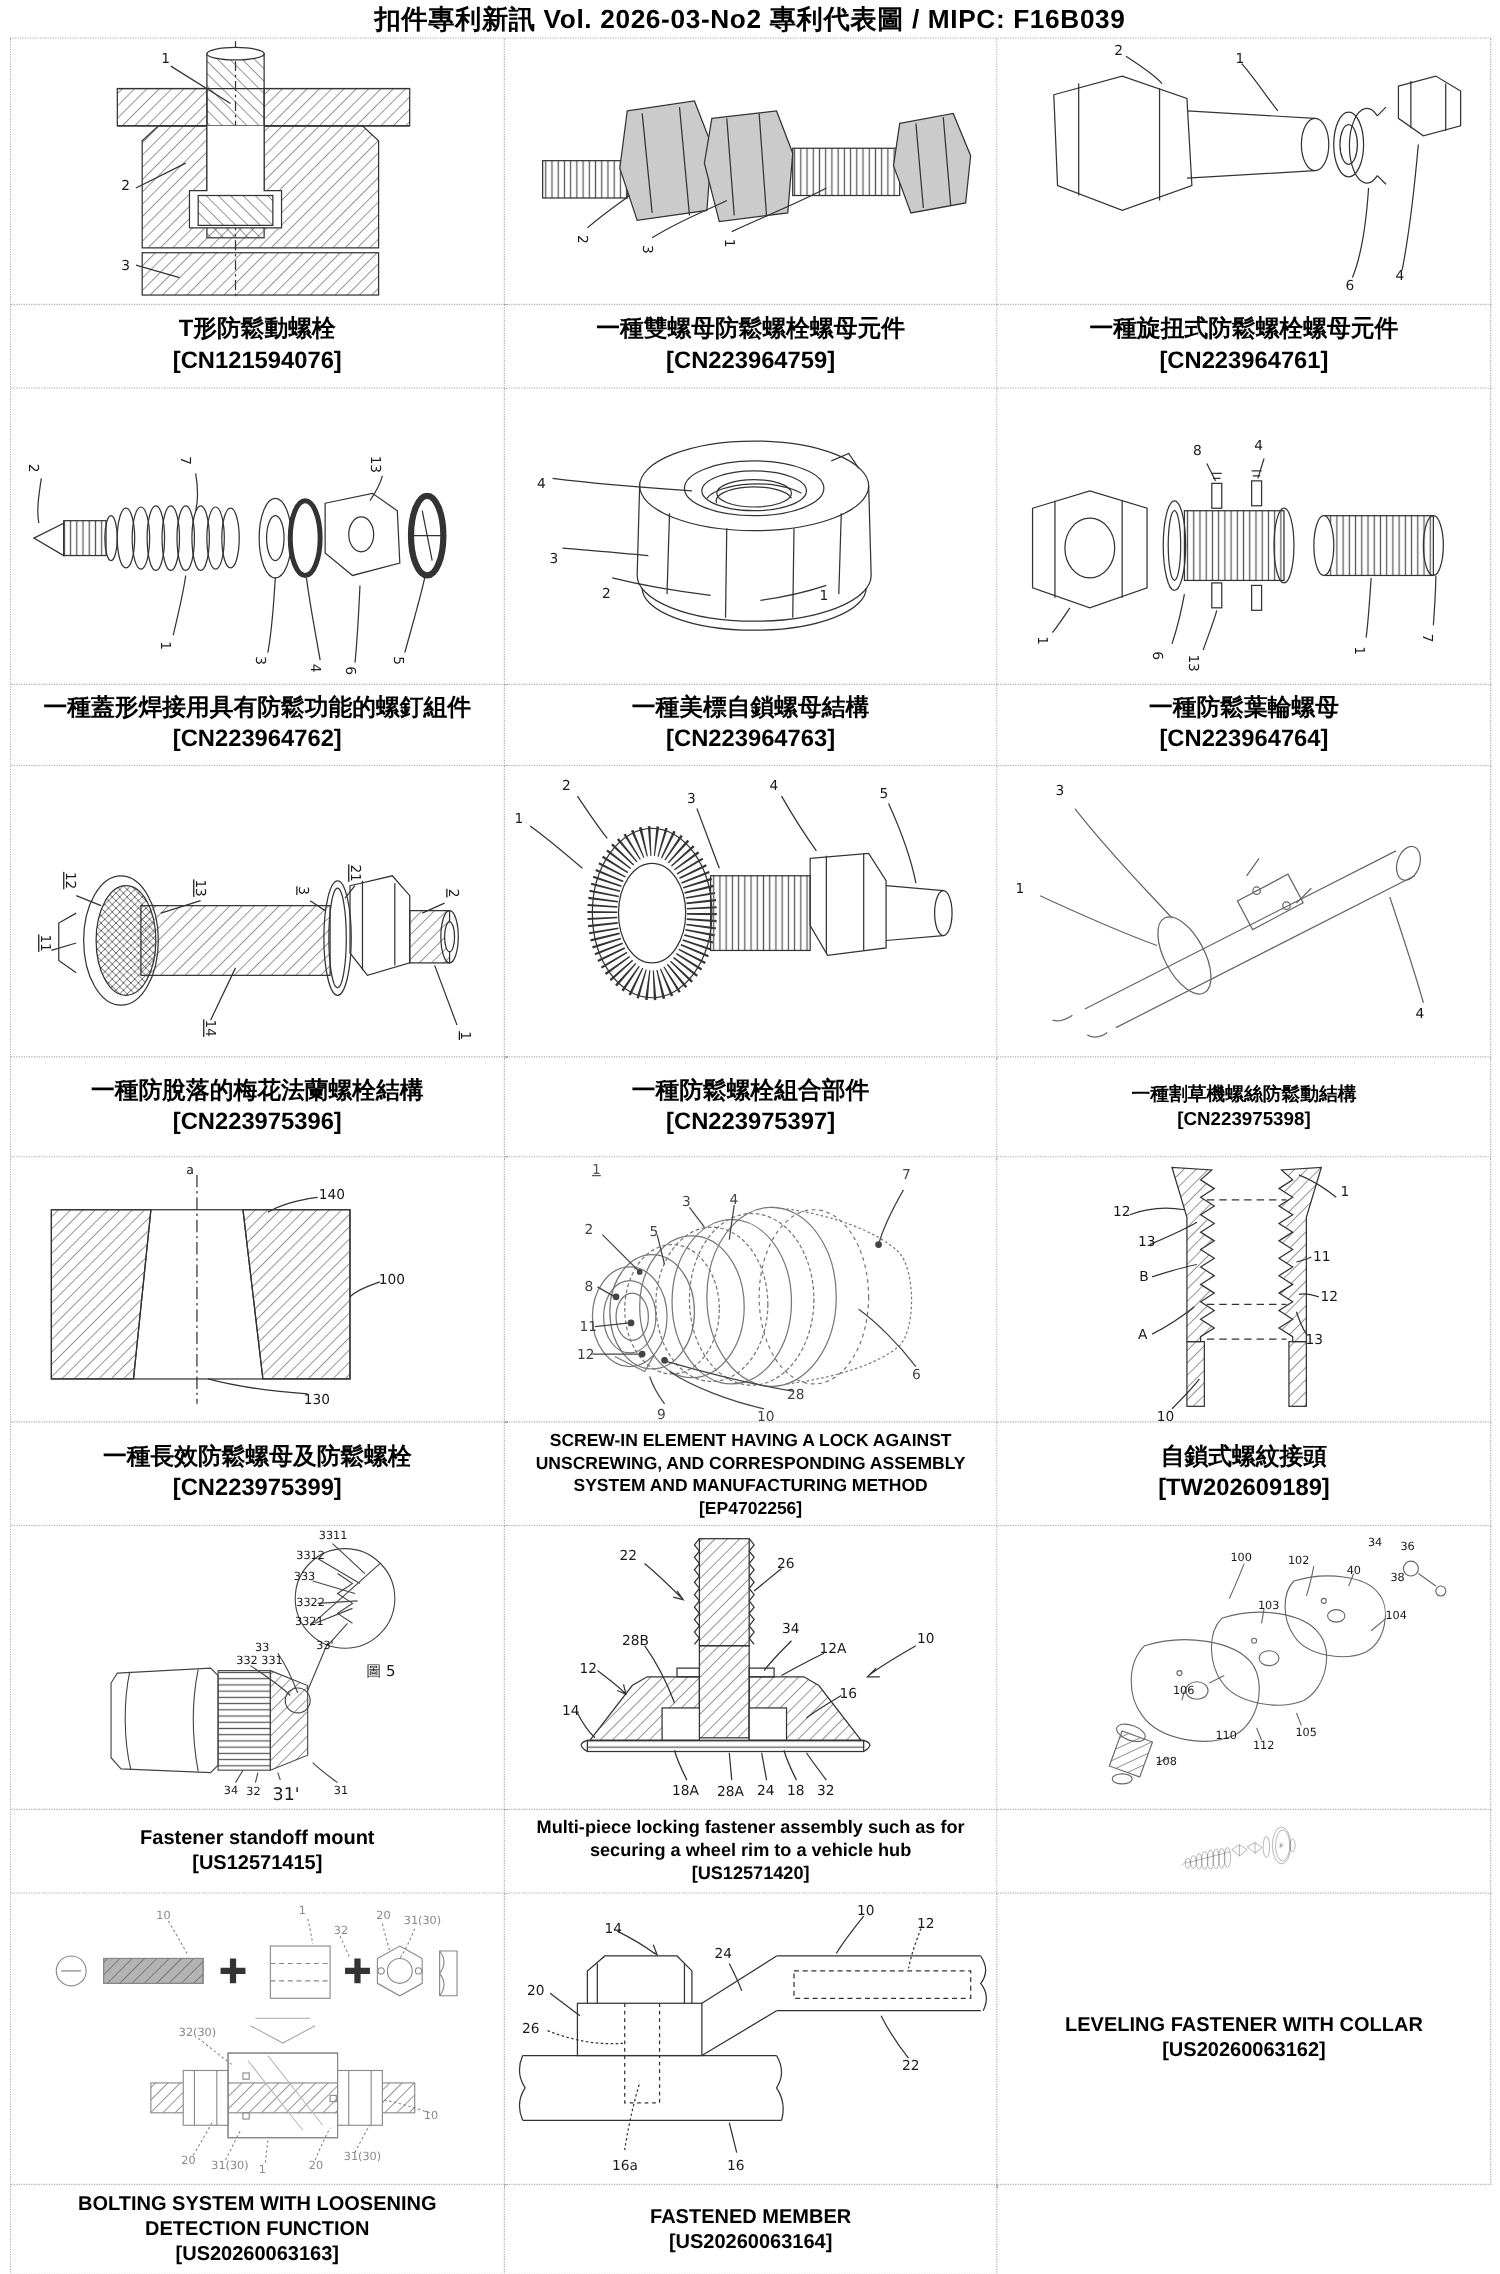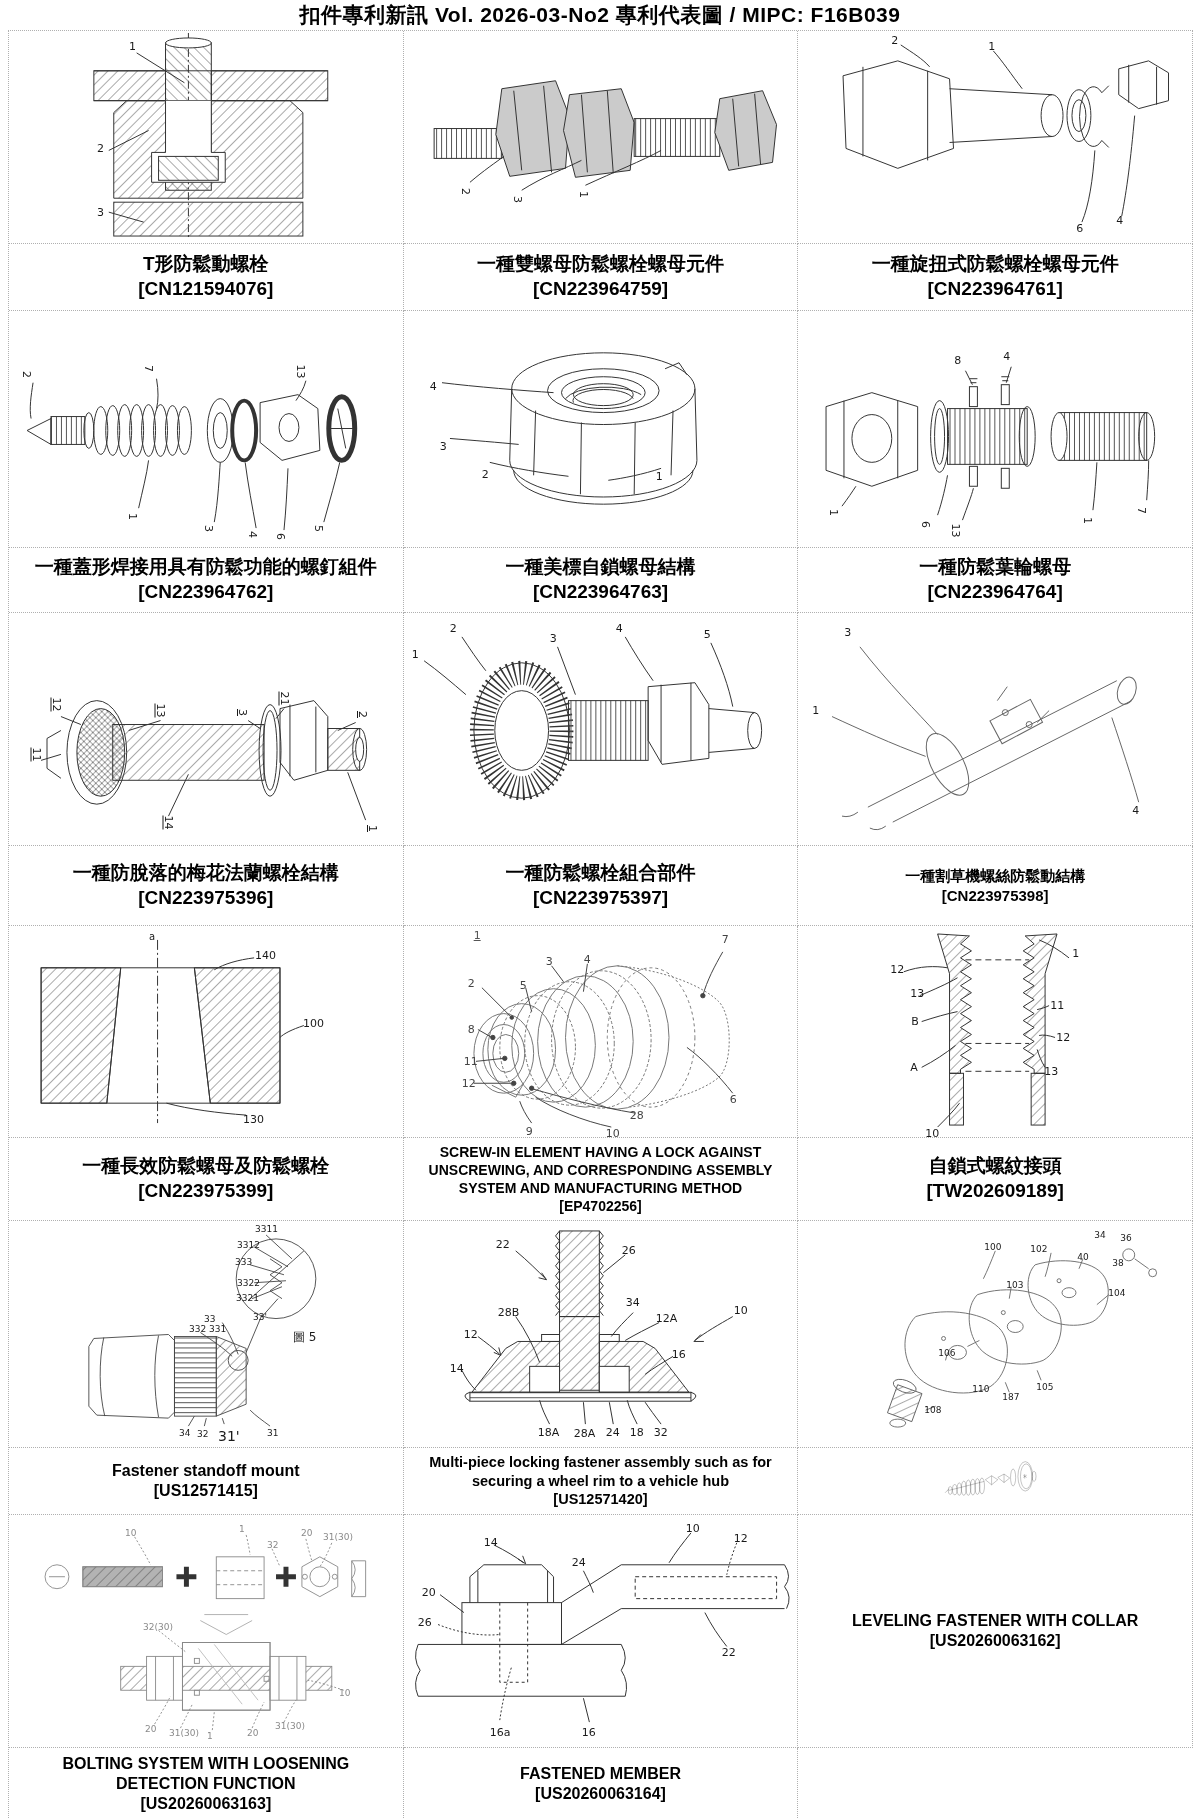--- a/index.html
+++ b/index.html
@@ -544,21 +544,21 @@
         <span class="fig-label" style="left: 232px; top: 24px; font-size: 9px;">102</span>
         <span class="fig-label" style="left: 296px; top: 10px; font-size: 9px;">34</span>
         <span class="fig-label" style="left: 322px; top: 13px; font-size: 9px;">36</span>
         <span class="fig-label" style="left: 279px; top: 32px; font-size: 9px;">40</span>
         <span class="fig-label" style="left: 314px; top: 38px; font-size: 9px;">38</span>
         <span class="fig-label" style="left: 208px; top: 60px; font-size: 9px;">103</span>
         <span class="fig-label" style="left: 310px; top: 68px; font-size: 9px;">104</span>
         <span class="fig-label" style="left: 174px; top: 116px; font-size: 9px; margin-top: 48px;">110</span>
         <span class="fig-label" style="left: 140px; top: 128px; font-size: 9px;">106</span>
         <span class="fig-label" style="left: 238px; top: 162px; font-size: 9px;">105</span>
-        <span class="fig-label" style="left: 204px; top: 172px; font-size: 9px;">187</span>
+        <span class="fig-label" style="left: 204px; top: 172px; font-size: 9px;">112</span>
         <span class="fig-label" style="left: 126px; top: 185px; font-size: 9px;">108</span>
       </div>
 
     <div class="cell cap en">
       <div class="cap-t">Fastener standoff mount</div>
       <div class="cap-n">[US12571415]</div>
     </div>
     <div class="cell cap en2">
       <div class="cap-t">Multi-piece locking fastener assembly such as for securing a wheel rim to a vehicle hub</div>
       <div class="cap-n">[US12571420]</div>

